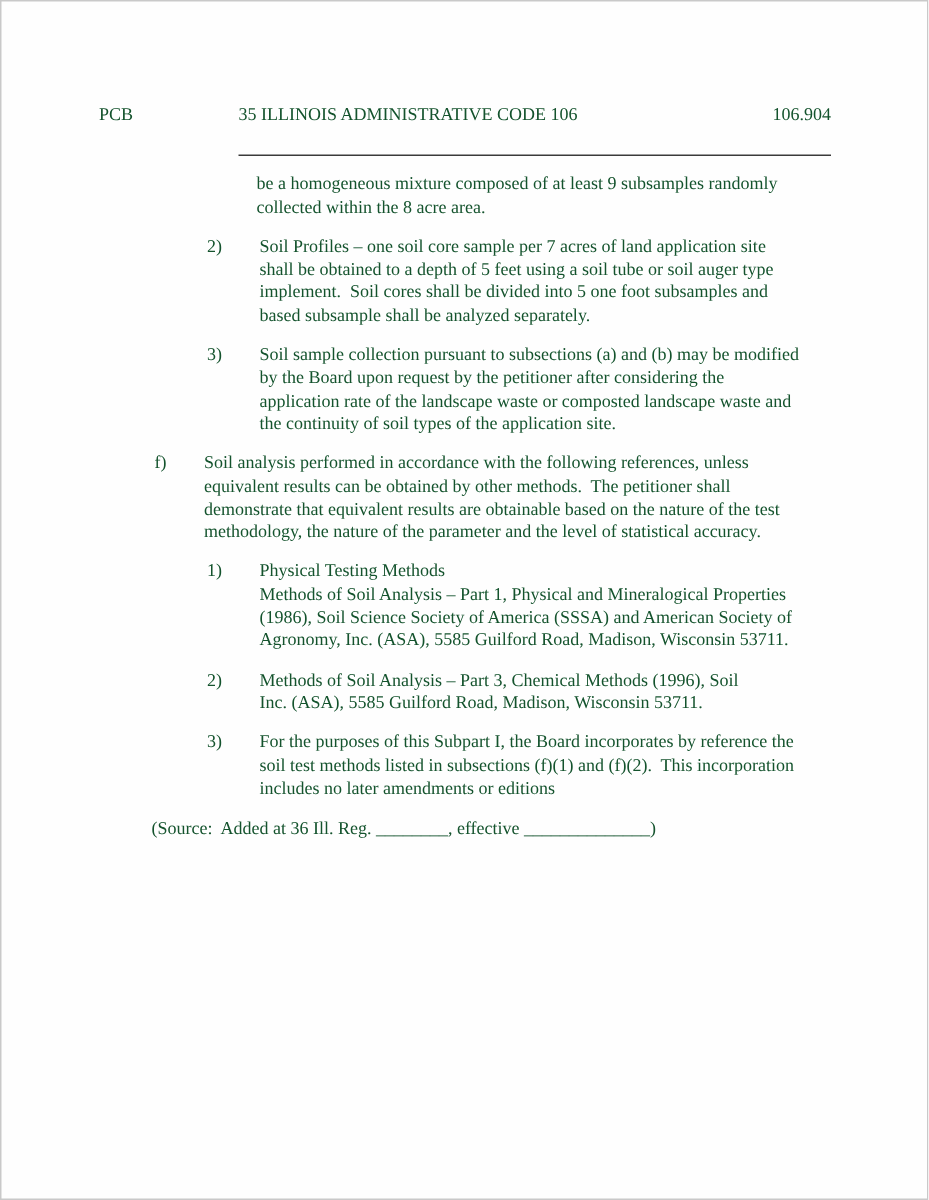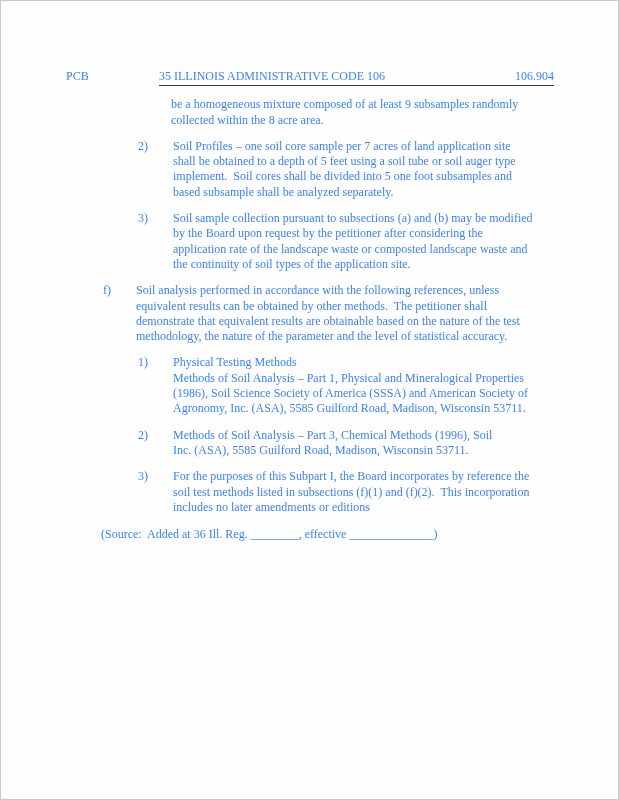--- a/index.html
+++ b/index.html
@@ -10,39 +10,39 @@
   .page {
     position: relative;
     width: 619px;
     height: 800px;
     box-sizing: border-box;
     background: #fefefe;
     border: 1px solid #c9c9c9;
     font-family: "Liberation Serif", "DejaVu Serif", serif;
     font-size: 12px;
     line-height: 15.3px;
-    color: #3b82f6;
+    color: #14532d;
     padding: 68px 64px 0 65px;
     overflow: hidden;
   }
   .header-row {
     display: flex;
     align-items: baseline;
   }
   .pcb-cell {
     width: 93px;
     flex: none;
     white-space: pre;
   }
   .underline-group {
     flex: 1;
     display: flex;
     align-items: baseline;
     border-bottom: 1px solid #3a3a3a;
-    padding-bottom: 1px;
+    padding-bottom: 19px;
     gap: 36px;
   }
   .underline-group .spacer { flex: 1; }
   .code-title, .section-num { white-space: pre; }
   .subtitle-row {
     margin-left: 93px;
     width: 245px;
     text-align: center;
     white-space: pre;
   }

